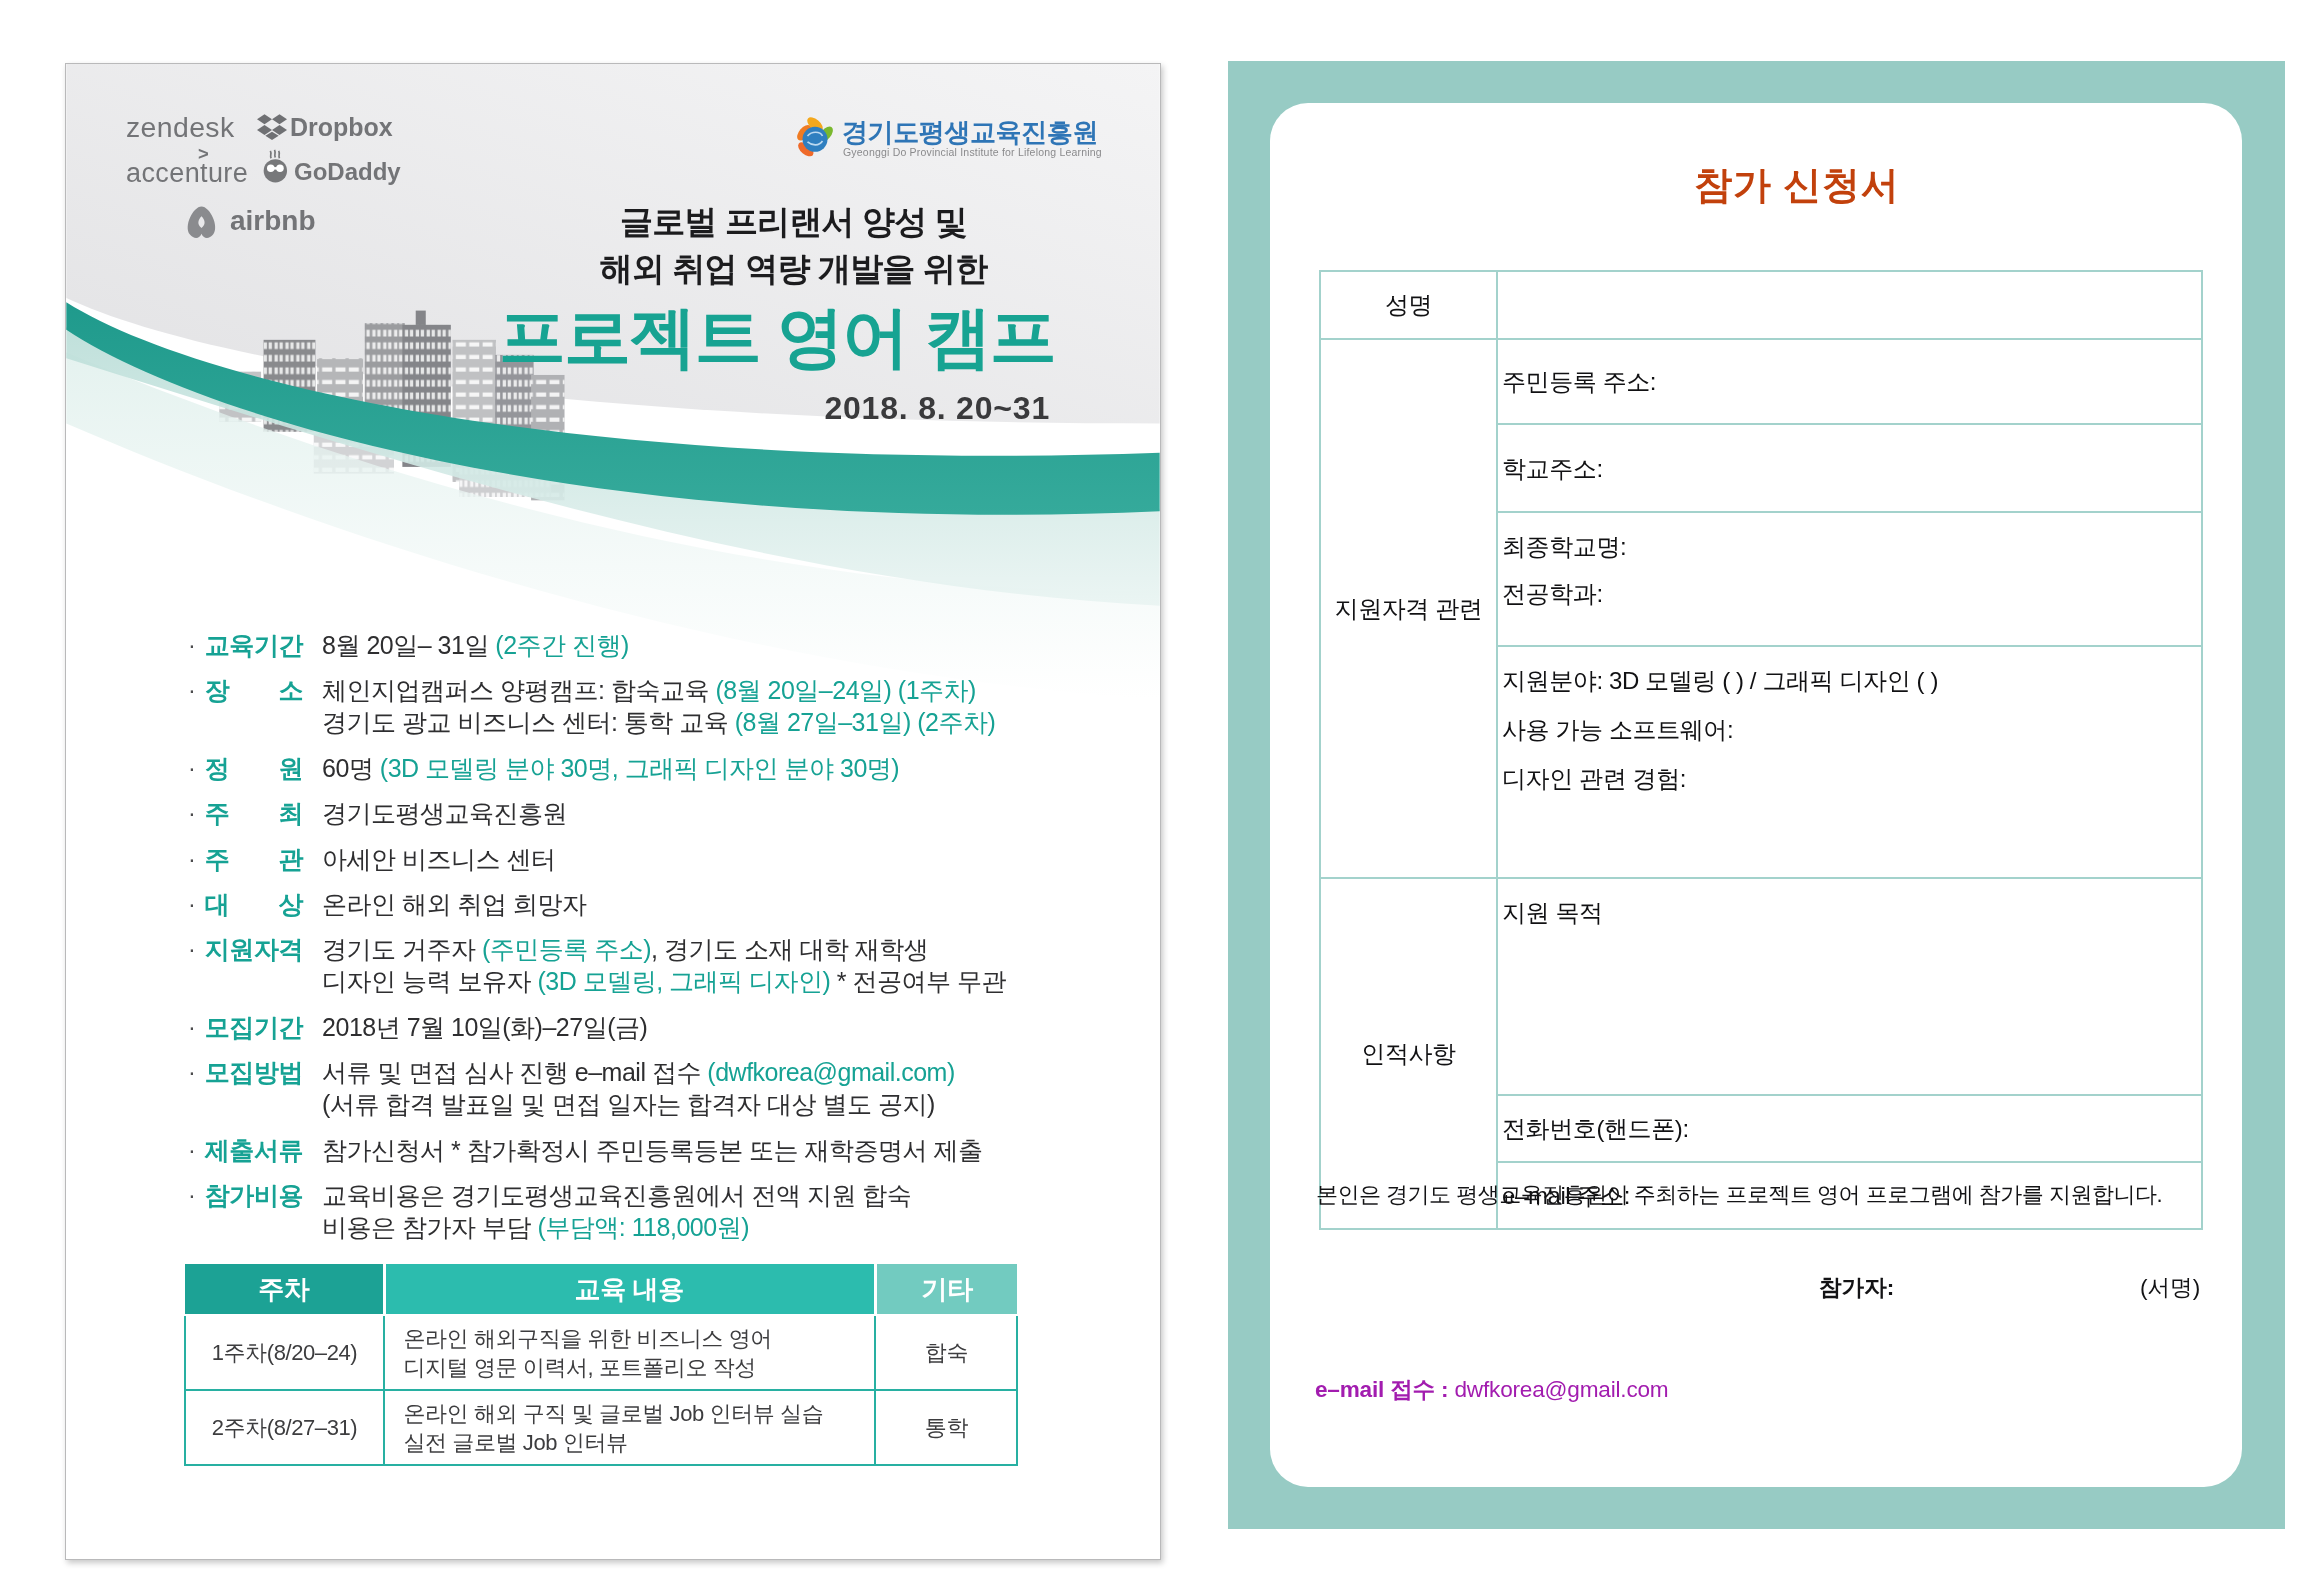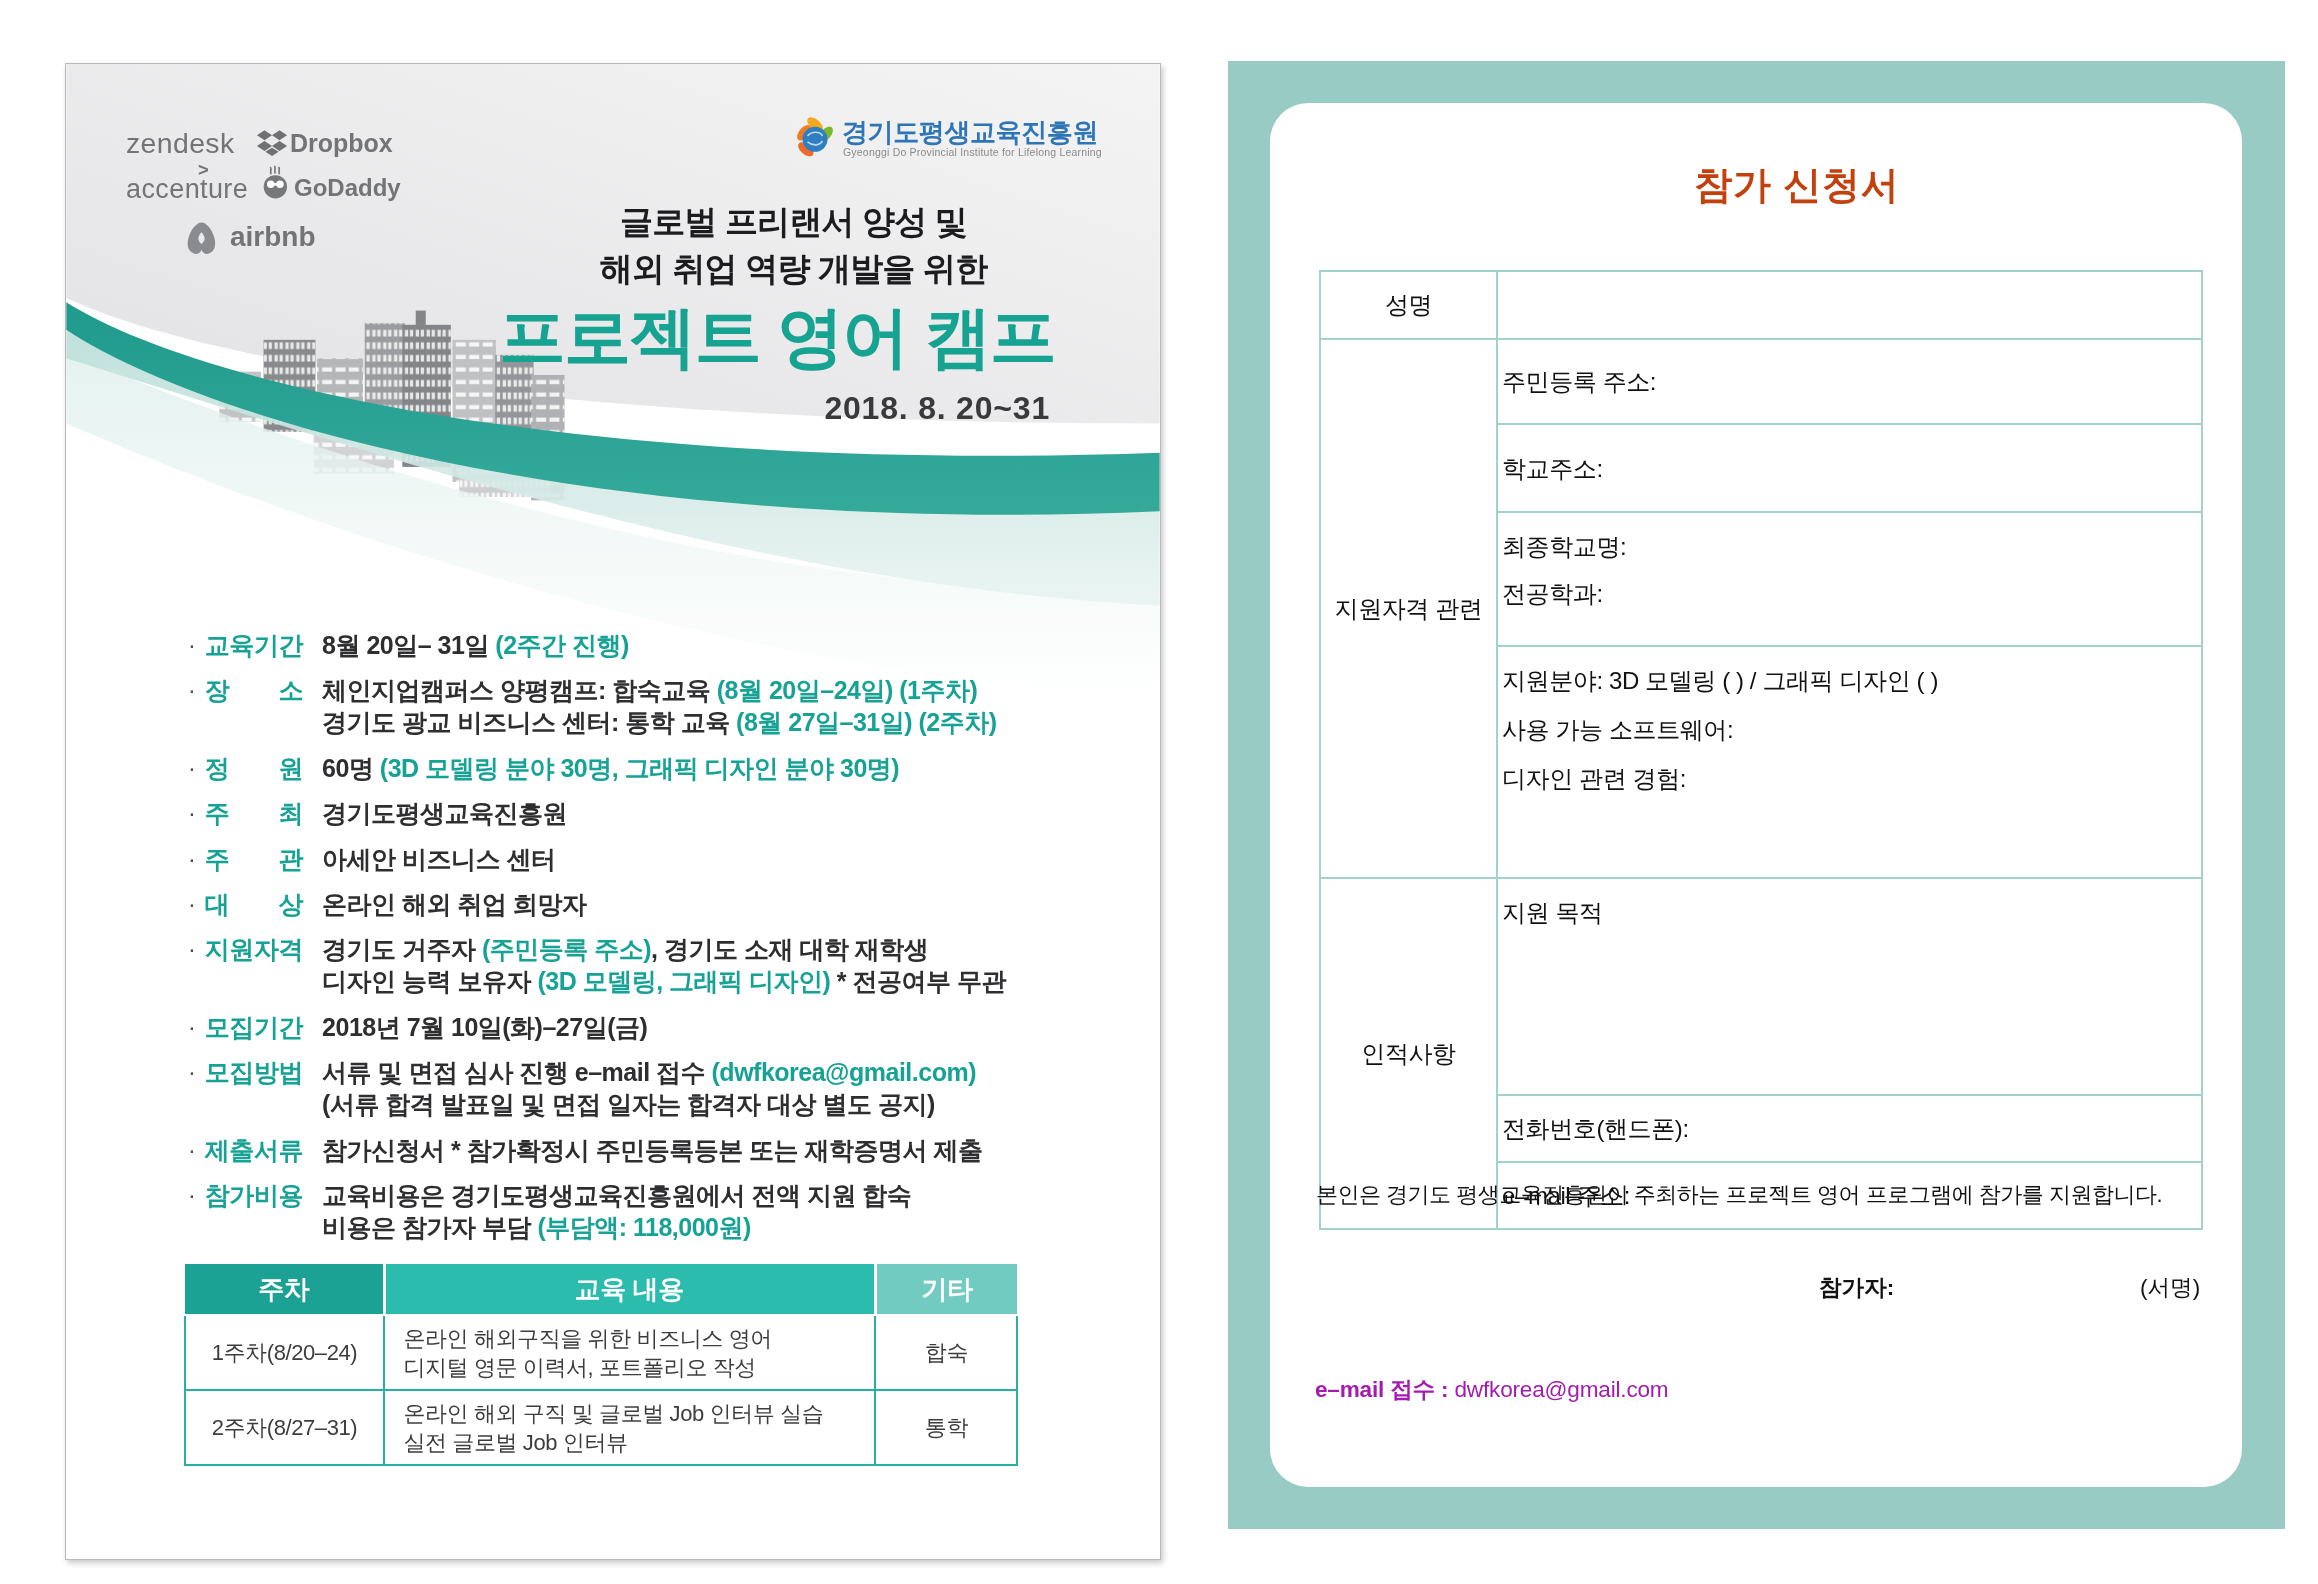--- a/index.html
+++ b/index.html
@@ -4,21 +4,21 @@
 <style>
   html,body{margin:0;padding:0;background:#ffffff;}
   body{font-family:"Liberation Sans","DejaVu Sans",sans-serif;}
   #canvas{position:relative;width:2319px;height:1584px;background:#ffffff;overflow:hidden;}
 
   
   .poster{position:absolute;left:65px;top:63px;width:1094px;height:1495px;background:#ffffff;
           border:0.8px solid #b9b9ba;box-shadow:1.7px 2.5px 5.9px rgba(0,0,0,.22);}
   .hero-svg{position:absolute;left:0;top:0;width:1094px;height:652px;display:block;}
 
-  .partner-logos{position:absolute;left:0;top:16px;width:435px;height:217px;color:#737477;}
+  .partner-logos{position:absolute;left:0;top:0;width:435px;height:217px;color:#737477;}
   .logo-word{position:absolute;white-space:nowrap;color:#737477;}
   .lw-zendesk{left:60px;top:47px;font-size:28.4px;font-weight:500;letter-spacing:0.4px;}
   .lw-dropbox{left:224px;top:49px;font-size:25px;font-weight:700;}
   .lw-accenture{left:60px;top:94px;font-size:27px;font-weight:500;letter-spacing:0.4px;}
   .acc-caret{position:absolute;left:132px;top:79px;font-size:18.4px;font-weight:800;}
   .lw-godaddy{left:228px;top:94px;font-size:24px;font-weight:800;}
   .lw-airbnb{left:164px;top:141px;font-size:28px;font-weight:800;}
   .logo-glyph{position:absolute;}
 
   .org-logo{position:absolute;left:729px;top:49px;width:351px;height:67px;}
@@ -30,21 +30,21 @@
                  font-size:33px;font-weight:800;color:#1c1c1e;line-height:47px;letter-spacing:-0.8px;}
   .hero-title{position:absolute;right:105px;top:228px;font-size:67px;font-weight:800;
               color:#17a392;letter-spacing:-1.7px;white-space:nowrap;}
   .hero-date{position:absolute;right:110px;top:326px;font-size:32px;font-weight:600;color:#3a3a3c;letter-spacing:0.8px;}
 
   .info-list{position:absolute;left:122px;top:565px;width:928px;}
   .irow{display:flex;align-items:flex-start;margin-bottom:13.4px;}
   .dot{width:16.7px;font-size:23.4px;line-height:32px;color:#4c4c4e;flex-shrink:0;}
   .ilabel{width:104px;margin-right:13.4px;flex-shrink:0;font-size:25px;font-weight:800;
           color:#16a294;line-height:32px;letter-spacing:-0.4px;white-space:nowrap;}
-  .itext{flex:1;font-size:25px;color:#2e2e30;letter-spacing:-0.5px;font-weight:bold;}
+  .itext{flex:1;font-size:25px;color:#2e2e30;letter-spacing:-0.5px;}
   .itext .ln{display:block;line-height:32px;white-space:nowrap;}
   .teal{color:#16a294;}
 
   .sched{position:absolute;left:118px;top:1200px;border-collapse:collapse;table-layout:fixed;}
   .sched th{height:48px;color:#ffffff;font-size:26px;font-weight:800;border:0;letter-spacing:-0.4px;}
   .sched th + th{border-left:3.3px solid #ffffff;}
   .sched th{border-bottom:2.5px solid #ffffff;}
   .sched td{border:2.5px solid #28b0a2;background:#ffffff;height:71px;font-size:22px;color:#3d3d3f;letter-spacing:-0.4px;}
   .sched .c-week{width:195px;text-align:center;}
   .sched .c-cont{width:470px;padding-left:18.4px;}

